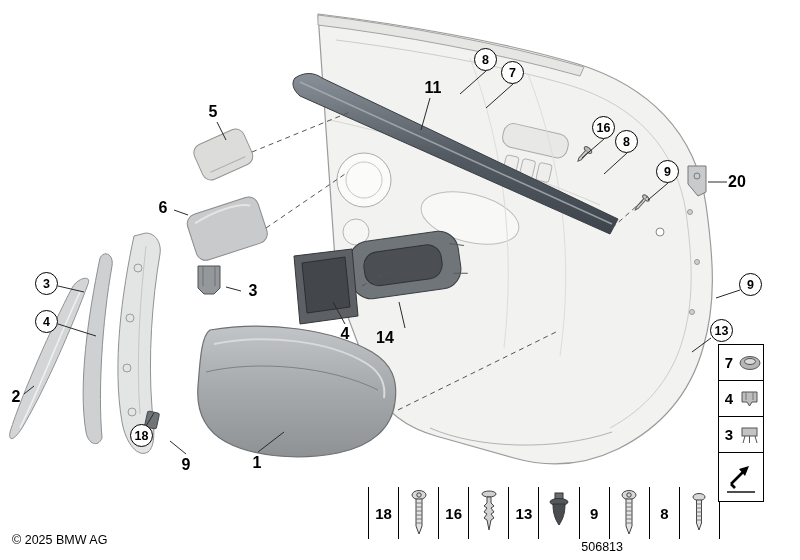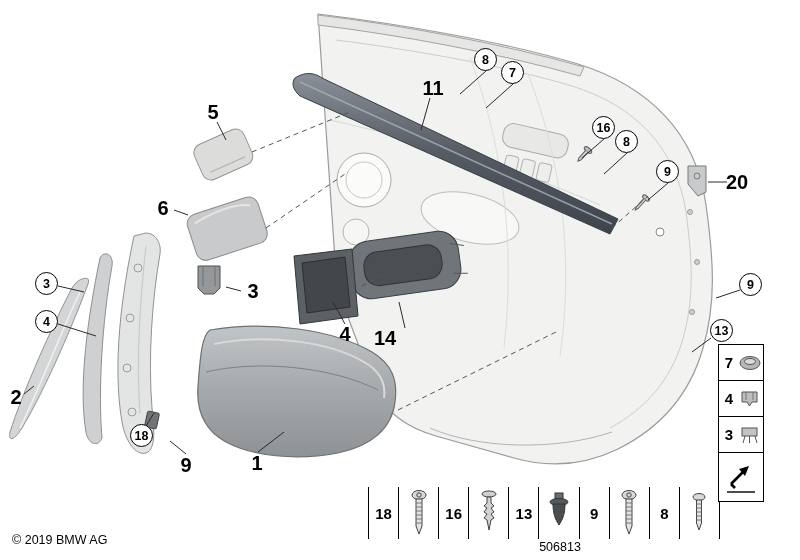--- a/index.html
+++ b/index.html
@@ -4,42 +4,42 @@
 <style>
   html,body{margin:0;padding:0;background:#ffffff;}
   .canvas{position:relative;width:800px;height:560px;background:#ffffff;
           font-family:"Liberation Sans",sans-serif;overflow:hidden;color:#000;}
   .art{position:absolute;left:0;top:0;z-index:1;}
 
   .callout{position:absolute;width:21px;height:21px;border:1.5px solid #000;
            border-radius:50%;background:#fff;font-weight:bold;font-size:12.5px;
            display:flex;align-items:center;justify-content:center;z-index:6;cursor:pointer;}
   .plabel{position:absolute;transform:translate(-50%,-50%);font-weight:bold;
-          font-size:20px;z-index:6;cursor:pointer;}
+          font-size:16px;z-index:6;cursor:pointer;}
 
   .legend{position:absolute;left:368px;top:487px;width:350px;height:52px;
           display:flex;border-left:1px solid #000;border-right:1px solid #000;
           background:#fff;z-index:5;}
   .legend .cell{flex:1;display:flex;align-items:stretch;border-right:1px solid #000;}
   .legend .cell:last-child{border-right:none;}
   .legend .num{width:29px;display:flex;align-items:center;justify-content:center;
                font-weight:bold;font-size:15px;border-right:1px solid #000;}
   .legend .ic{flex:1;display:flex;align-items:center;justify-content:center;}
 
   .sidecol{position:absolute;left:718px;top:344px;width:46px;z-index:5;}
   .sidebox{border:1px solid #000;background:#fff;height:35px;display:flex;
            align-items:center;margin-top:-1px;}
   .sidebox:first-child{margin-top:0;}
   .sidebox .num{width:16px;text-align:center;font-weight:bold;font-size:15px;padding-left:2px;}
   .sidebox .ic{flex:1;display:flex;align-items:center;justify-content:center;}
   .arrowbox{border:1px solid #000;background:#fff;height:48px;margin-top:-1px;
             display:flex;align-items:center;justify-content:center;}
 
   .copyright{position:absolute;left:12px;top:533px;font-size:12.5px;z-index:6;}
-  .diagnum{position:absolute;left:518px;top:540px;width:84px;text-align:center;
+  .diagnum{position:absolute;left:539px;top:540px;width:84px;text-align:right;
            font-size:12.5px;z-index:6;}
 </style>
 </head>
 <body>
 
 <div class="canvas">
 
   <svg class="art" width="800" height="560" viewBox="0 0 800 560">
     <defs>
       <linearGradient id="gStrip" x1="0" y1="0" x2="0" y2="1">
@@ -290,15 +290,15 @@
     <div class="arrowbox">
       <svg width="36" height="40" viewBox="0 0 36 40">
         <path d="M8,27 L21,14" stroke="#000000" stroke-width="2.6" fill="none"></path>
         <polygon points="26,9 16,12 22,19" fill="#000000"></polygon>
         <path d="M8,27 L12,31" stroke="#000000" stroke-width="2.6" fill="none"></path>
         <path d="M4,35 H32" stroke="#000000" stroke-width="1.4" fill="none"></path>
       </svg>
     </div>
   </div>
 
-  <div class="copyright">© 2019 BMW AG</div>
+  <div class="copyright">© 2025 BMW AG</div>
   <div class="diagnum">506813</div>
 </div>
 
 </body></html>

